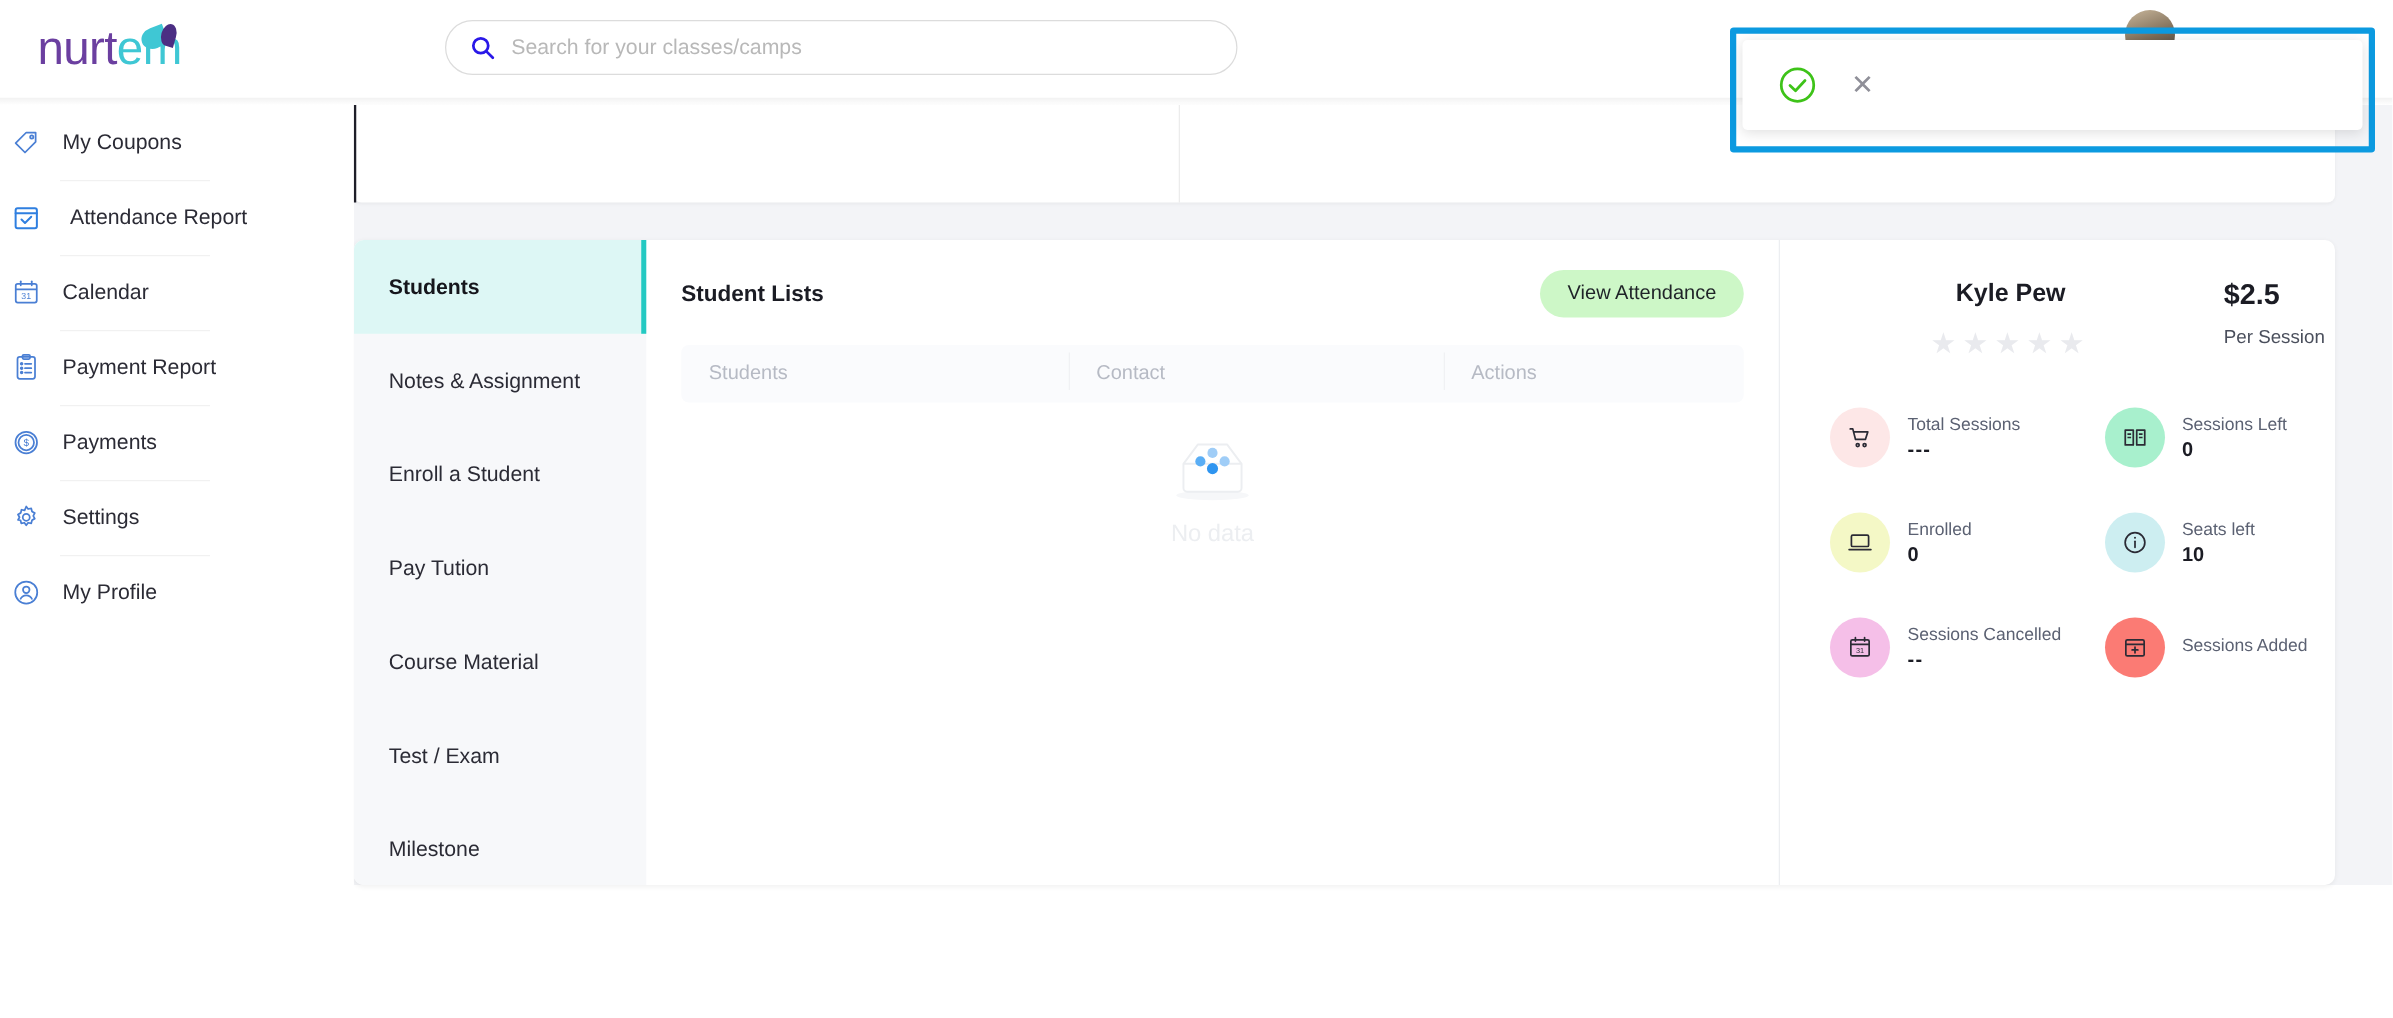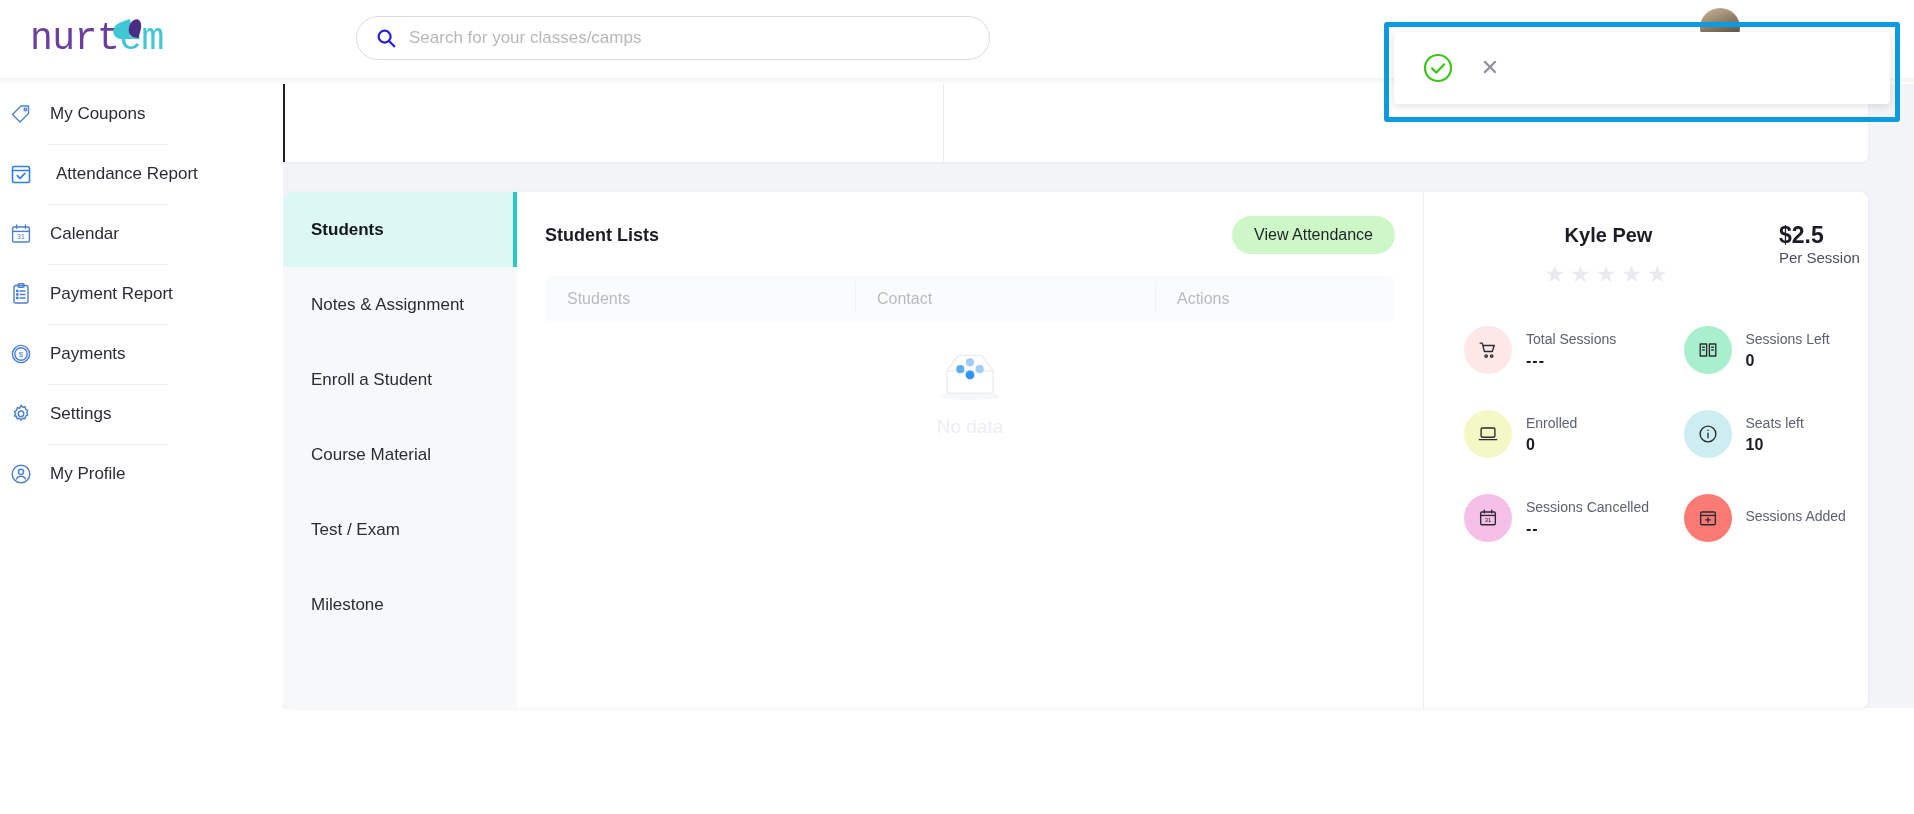--- a/index.html
+++ b/index.html
@@ -15,21 +15,21 @@
   .topbar {
     position: absolute; left: 0; top: 0; width: 1914px; height: 78px;
     background: #ffffff; z-index: 40;
   }
   .logo {
     position: absolute; left: 30px; top: 16px;
     width: 130px; height: 46px;
   }
   .logo-text {
     font-size: 38px; letter-spacing: -0.5px; line-height: 46px;
-    font-family: Liberation Mono, monospace; font-weight: 400;
+    font-family: Liberation Sans, sans-serif; font-weight: 400;
   }
   .logo-a { color: #6b3fa0; }
   .logo-b { color: #3fc7d4; }
   .leaf1 {
     position: absolute; left: 83px; top: 6px; width: 20px; height: 17px;
     background: #3fc7d4; border-radius: 100% 0 100% 100%;
     transform: rotate(-20deg);
   }
   .leaf2 {
     position: absolute; left: 99px; top: 3px; width: 12px; height: 18px;
@@ -150,21 +150,21 @@
   .infocol {
     width: 520px; flex: 0 0 520px; border-left: 1px solid #eceef1;
     padding: 30px 40px 0 40px; position: relative;
   }
   .info-head { display: flex; align-items: flex-start; }
   .info-left { flex: 1 1 auto; text-align: center; padding-top: 2px; }
   .teacher-name { font-size: 20px; font-weight: bold; color: #1b1c24; }
   .stars { margin-top: 14px; letter-spacing: 5px; color: #e9eaee; font-size: 23px; }
   .info-right { width: 150px; text-align: left; padding-left: 26px; }
   .price { font-size: 23px; font-weight: bold; color: #1b1c24; }
-  .price-sub { font-size: 15px; color: #4a4f5c; margin-top: 0; }
+  .price-sub { font-size: 15px; color: #4a4f5c; margin-top: 12px; }
 
   .stats { margin-top: 38px; display: flex; flex-wrap: wrap; }
   .stat { width: 50%; display: flex; align-items: center; margin-bottom: 36px; }
   .stat-ico {
     width: 48px; height: 48px; flex: 0 0 48px; border-radius: 50%;
     display: flex; align-items: center; justify-content: center; margin-right: 14px;
   }
   .stat-label { font-size: 14px; color: #5b6172; }
   .stat-value { font-size: 16px; font-weight: bold; color: #1b1c24; margin-top: 5px; }
   .stat-value.dash { color: #1b1c24; letter-spacing: 1px; }
@@ -310,20 +310,23 @@
 
       <div class="tabs">
         <div class="tab active">
           <span>Students</span>
         </div>
         <div class="tab">
           <span>Notes &amp; Assignment</span>
         </div>
         <div class="tab">
           <span>Enroll a Student</span>
+        </div>
+        <div class="tab">
+          <span>Pay Tution</span>
         </div>
         <div class="tab">
           <span>Course Material</span>
         </div>
         <div class="tab">
           <span>Test / Exam</span>
         </div>
         <div class="tab">
           <span>Milestone</span>
         </div>

